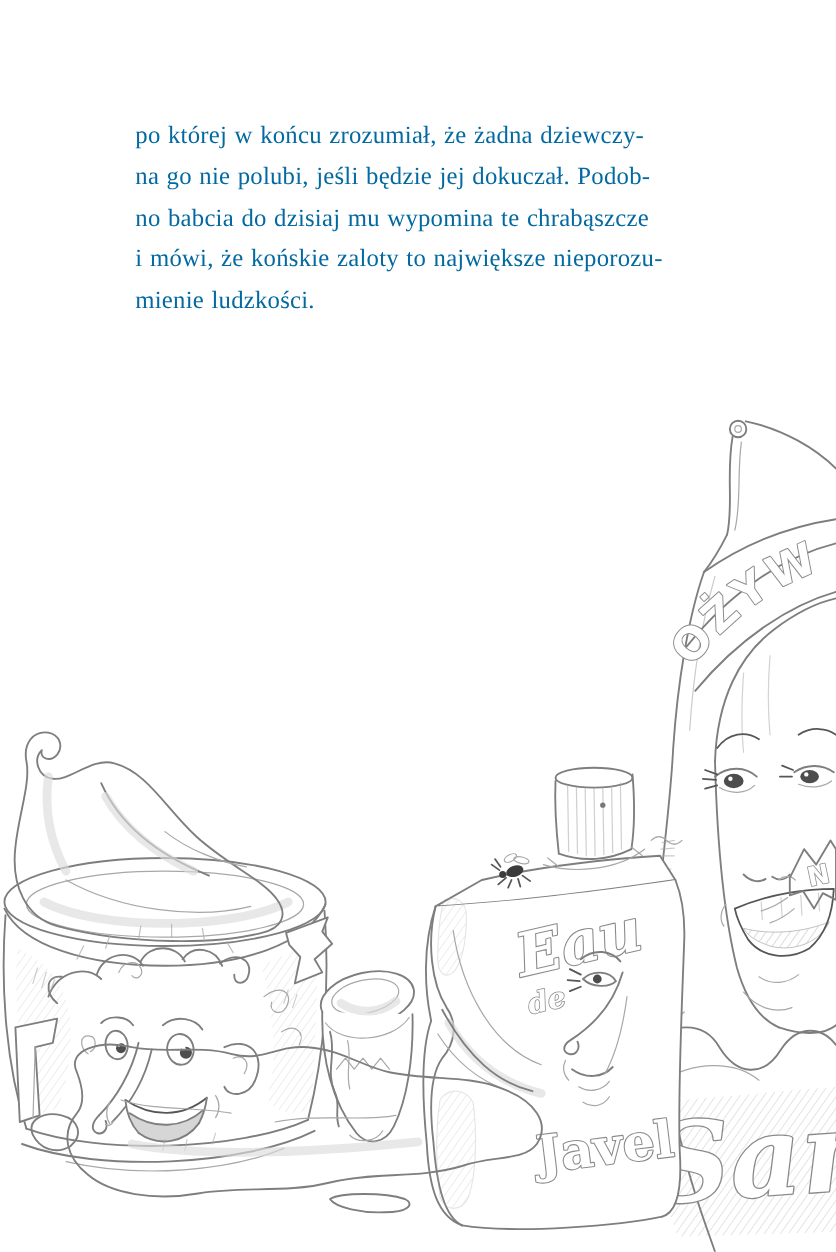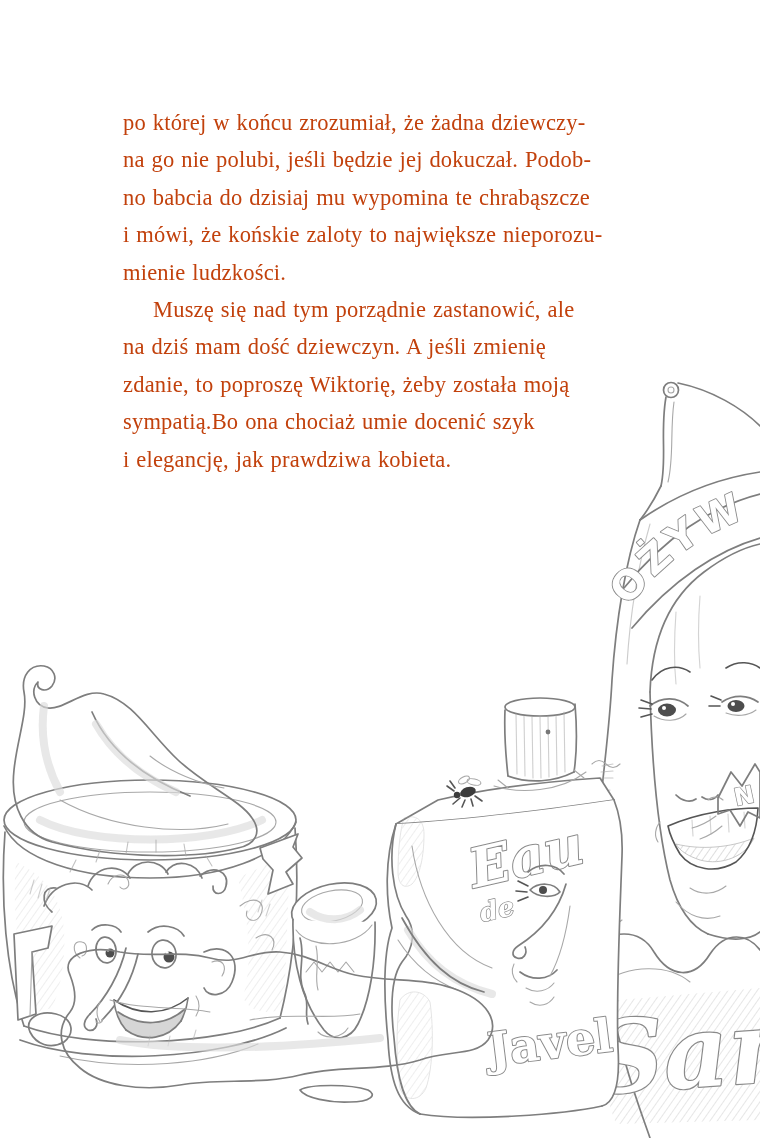--- a/index.html
+++ b/index.html
@@ -1,19 +1,19 @@
 <!DOCTYPE html>
 <html><head>
 <meta charset="utf-8">
 <style>
   html,body{margin:0;padding:0;}
   body{width:760px;height:1138px;background:#ffffff;position:relative;overflow:hidden;
        font-family:"Liberation Serif", serif;}
   .page{position:absolute;inset:0;background:#fff;}
-  .text-block{position:absolute;left:123px;top:104px;width:536px;color:#c2410c;}
+  .text-block{position:absolute;left:123px;top:104px;width:536px;color:#0369a1;}
   .para{margin:0;font-size:22.5px;line-height:37.4px;white-space:pre-line;
         letter-spacing:.2px;word-spacing:1px;text-align:left;}
   .para.indent{text-indent:30px;}
   .illustration{position:absolute;left:0;top:0;width:760px;height:1138px;}
   
   .sk{fill:none;stroke:#7e7e7e;stroke-width:1.7;stroke-linecap:round;stroke-linejoin:round;}
   .skd{fill:none;stroke:#565656;stroke-width:1.6;stroke-linecap:round;stroke-linejoin:round;}
   .skl{fill:none;stroke:#a8a8a8;stroke-width:1.1;stroke-linecap:round;stroke-linejoin:round;}
   .shade{fill:none;stroke:#dcdcdc;stroke-width:8;opacity:.65;stroke-linecap:round;}
   .fw{fill:#ffffff;}
@@ -26,25 +26,20 @@
 <body>
 
 <div class="page">
 
   <div class="text-block">
     <p class="para">po której w końcu zrozumiał, że żadna dziewczy-
 na go nie polubi, jeśli będzie jej dokuczał. Podob-
 no babcia do dzisiaj mu wypomina te chrabąszcze
 i mówi, że końskie zaloty to największe nieporozu-
 mienie ludzkości.</p>
-    <p class="para indent">Muszę się nad tym porządnie zastanowić, ale
-na dziś mam dość dziewczyn. A jeśli zmienię
-zdanie, to poproszę Wiktorię, żeby została moją
-sympatią.Bo ona chociaż umie docenić szyk
-i elegancję, jak prawdziwa kobieta.</p>
   </div>
 
   <svg class="illustration" viewBox="0 0 760 1138" xmlns="http://www.w3.org/2000/svg">
     <defs>
       <pattern id="hatch" width="6" height="6" patternUnits="userSpaceOnUse" patternTransform="rotate(35)">
         <line x1="0" y1="0" x2="0" y2="6" stroke="#9a9a9a" stroke-width="1.1"></line>
       </pattern>
       <path id="bandPath" d="M626,610 C666,558 712,526 762,514" fill="none"></path>
     </defs>
 

